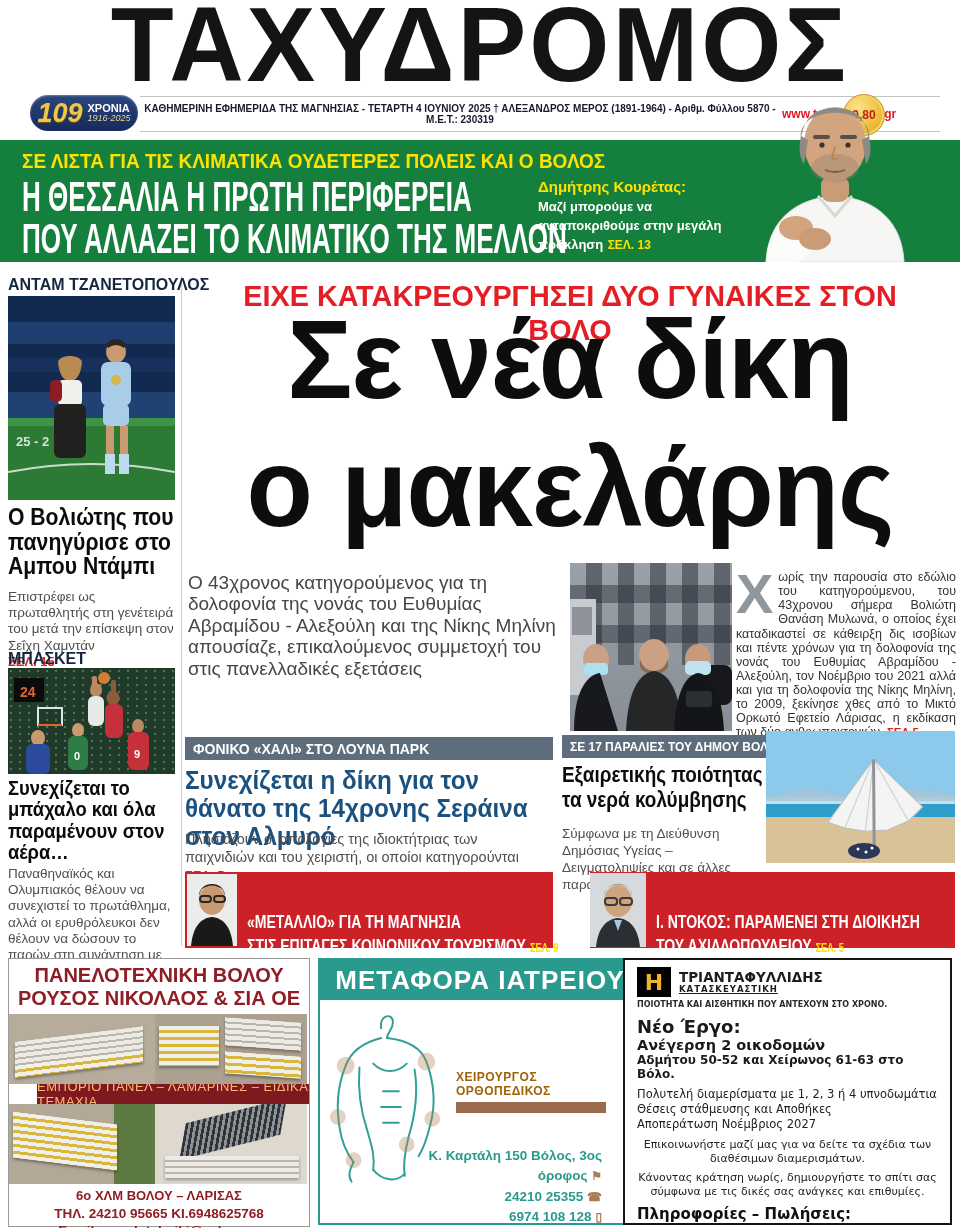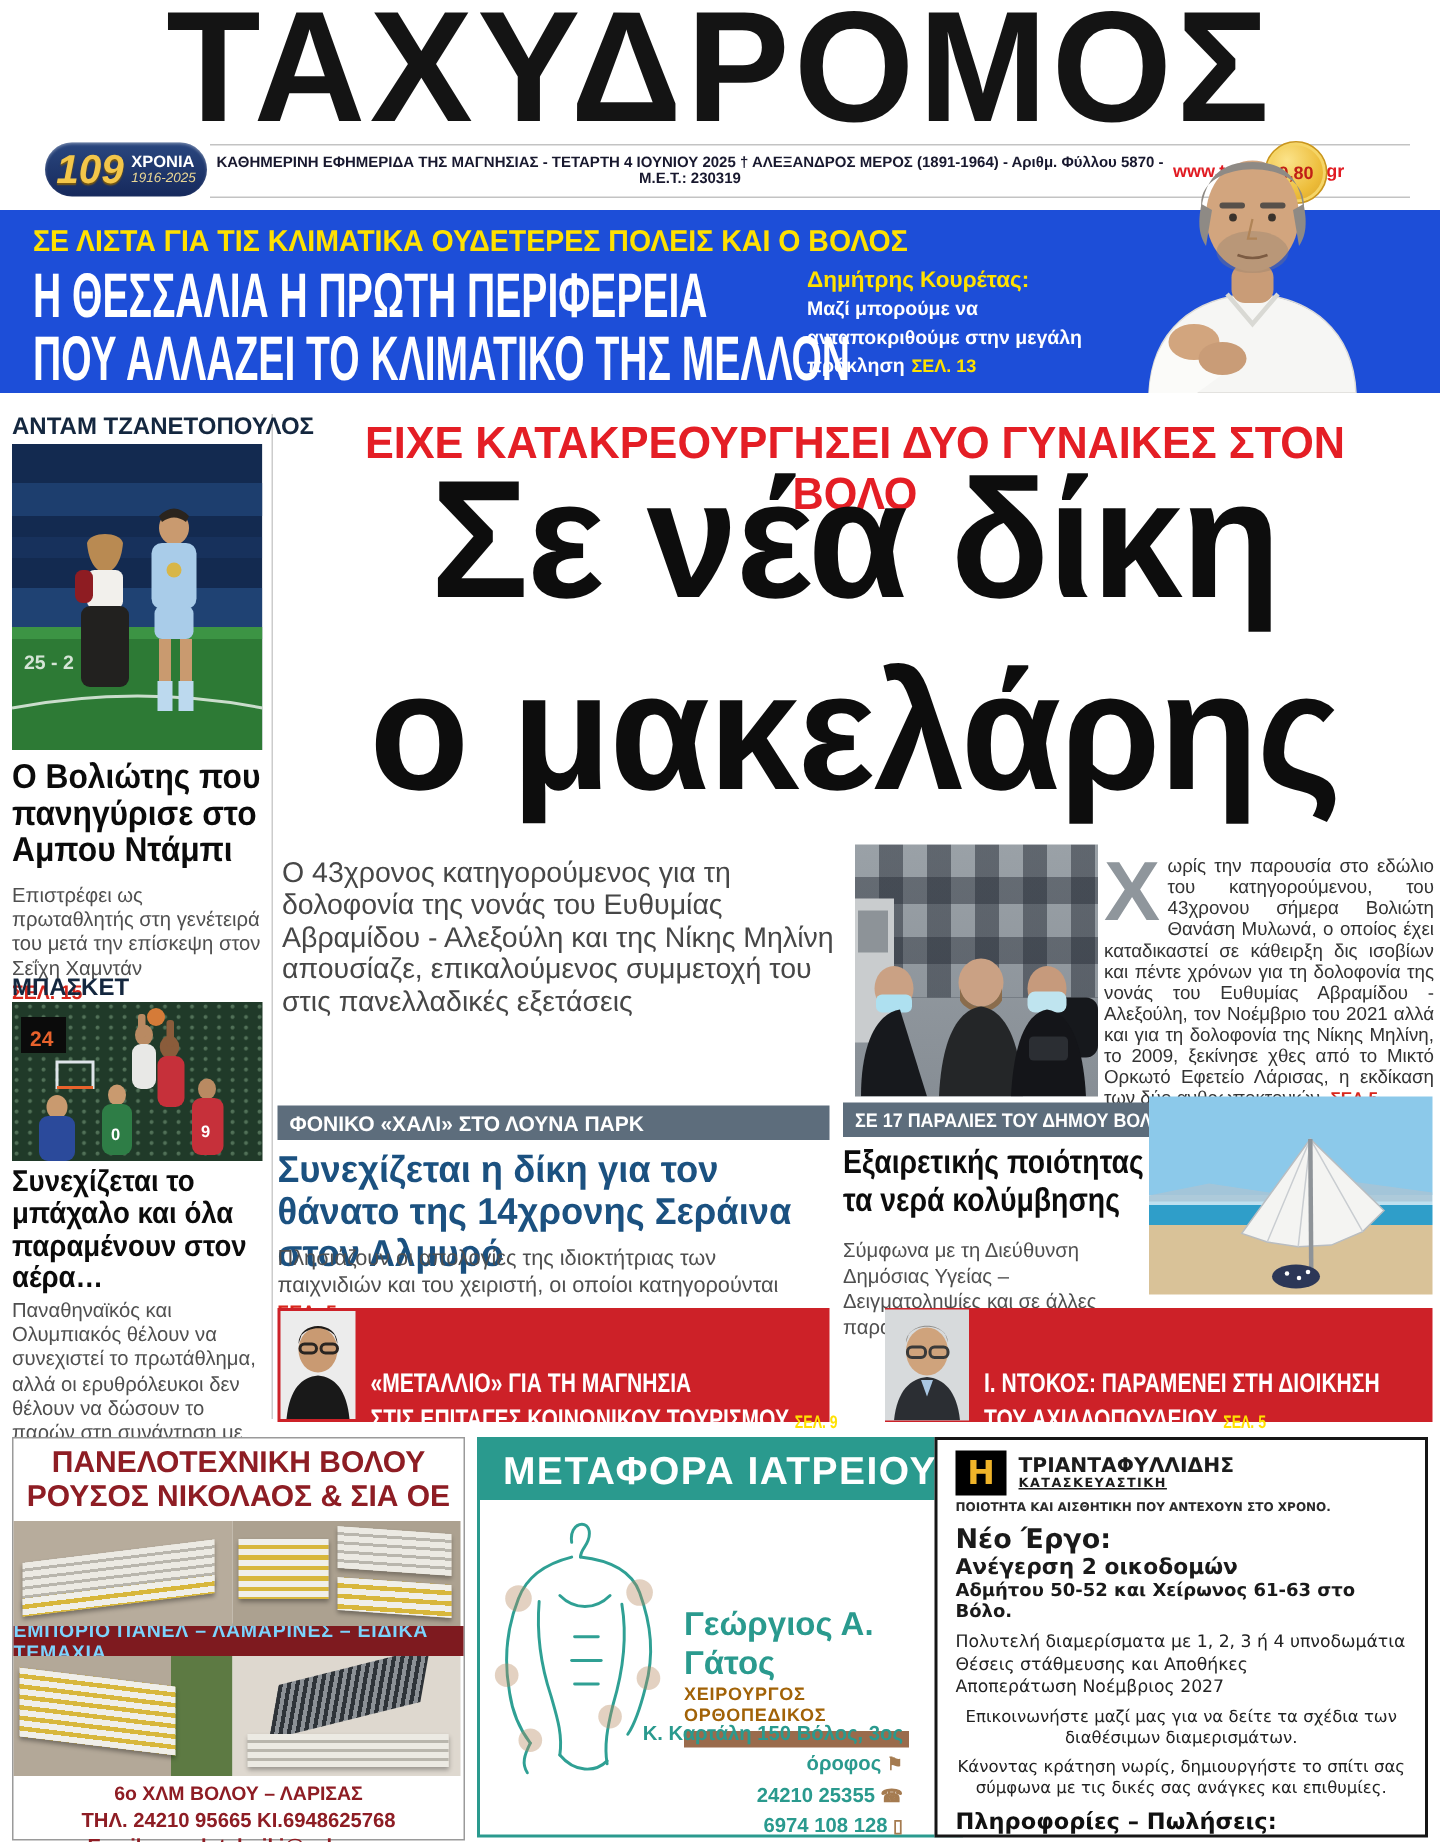--- a/index.html
+++ b/index.html
@@ -22,21 +22,21 @@
                text-shadow:0 1px 1px #7a5a10;}
   .badge109 .col{display:flex;flex-direction:column;line-height:1;}
   .badge109 .l1{font-size:11px;font-weight:900;color:#fff;}
   .badge109 .l2{font-size:9px;font-style:italic;color:#e9d694;}
   .price{top:94px;left:843px;width:40px;height:40px;border-radius:50%;
          background:radial-gradient(circle at 35% 30%,#fbe38a,#edbd3a 60%,#d79e22);
          border:1px solid #c9951d;display:flex;align-items:center;justify-content:center;
          font-size:12px;font-weight:bold;color:#c02016;box-shadow:0 0 0 2px #f5d567 inset;}
 
   
-  .banner{top:140px;left:0;width:960px;height:122px;background:#1d4ed8;}
+  .banner{top:140px;left:0;width:960px;height:122px;background:#15803d;}
   .banner .kick{position:absolute;top:10px;left:22px;font-size:20px;font-weight:900;color:#ffe100;}
   .banner .h1,.banner .h2{position:absolute;left:22px;font-size:42px;font-weight:900;color:#fff;line-height:1;}
   .banner .h1{top:36px;} .banner .h2{top:78px;}
   .banner .quote{position:absolute;top:38px;left:538px;width:196px;line-height:1.2;}
   .banner .qname{font-size:15px;font-weight:900;color:#ffe100;}
   .banner .qtext{font-size:13px;font-weight:bold;color:#fff;}
   .yellowref{color:#ffe100;font-weight:900;font-size:12px;}
 
   
   .kphoto{top:84px;left:738px;width:194px;height:178px;z-index:6;}
@@ -83,22 +83,22 @@
   .escort{top:563px;left:570px;width:162px;height:168px;background:linear-gradient(#9aa1a7,#878e95);}
   .escort .windows{position:absolute;top:0;left:0;width:100%;height:102px;
       background:repeating-linear-gradient(90deg,transparent 0 16px,rgba(38,44,54,.5) 16px 32px),
                  repeating-linear-gradient(180deg,transparent 0 22px,rgba(38,44,54,.45) 22px 40px);}
   .beach{top:731px;left:766px;width:189px;height:132px;
          background:linear-gradient(180deg,#8cc9ea 0 50%,#bfe0ef 50% 55%,#2f9ec9 55% 65%,#d9c298 65% 100%);}
 
   
   .ad1{top:958px;left:8px;width:300px;height:267px;border:1px solid #9a9a9a;background:#fff;}
   .ad1 .ttl{margin-top:5px;text-align:center;font-size:20px;font-weight:900;color:#8e1d24;line-height:1.15;}
-  .ad1 .band{height:20px;background:#7e1a1f;color:#7dd3fc;font-size:13px;font-weight:700;
-             display:flex;align-items:center;justify-content:center;letter-spacing:.5px;}
+  .ad1 .band{height:20px;background:#7e1a1f;color:#fdba74;font-size:13px;font-weight:400;
+             display:flex;align-items:center;justify-content:center;letter-spacing:.5px;margin-left:28px;}
   .ad1 .contact{text-align:center;color:#8e1d24;font-weight:900;line-height:1.3;margin-top:4px;}
   .prow{display:flex;}
   .pimg{position:relative;overflow:hidden;height:100%;}
   .slab{position:absolute;background:repeating-linear-gradient(180deg,#f0efe9 0 4px,#d8b73b 4px 7px);
         box-shadow:0 2px 3px rgba(0,0,0,.35);}
   .slabw{position:absolute;background:repeating-linear-gradient(180deg,#eceae3 0 4px,#b9b6ad 4px 6px);
          box-shadow:0 2px 3px rgba(0,0,0,.3);}
   .ad2{top:958px;left:318px;width:324px;height:267px;border:2px solid #2a9a8e;background:#fff;box-sizing:border-box;}
   .ad2 .hd{height:40px;background:#2a9a8e;color:#fff;font-size:26px;font-weight:900;
            letter-spacing:1px;display:flex;align-items:center;justify-content:center;}
@@ -402,21 +402,20 @@
       <g fill="#b6895f" opacity="0.38">
         <circle cx="22" cy="60" r="9"></circle>
           <circle cx="104" cy="56" r="9"></circle>
         <circle cx="14" cy="112" r="8"></circle>
           <circle cx="110" cy="114" r="8"></circle>
         <circle cx="30" cy="156" r="8"></circle>
           <circle cx="84" cy="140" r="8"></circle>
       </g>
     </svg>
     <div class="abs" style="left:136px;top:110px;width:150px;">
-      <div class="name">Γεώργιος Α. Γάτος</div>
       <div class="spec">ΧΕΙΡΟΥΡΓΟΣ ΟΡΘΟΠΕΔΙΚΟΣ</div>
       <div class="bar"></div>
     </div>
     <div class="abs" style="left:60px;top:186px;width:222px;">
       <div class="cline"><span>Κ. Καρτάλη 150 Βόλος, 3ος όροφος</span> <span class="brown">⚑</span></div>
       <div class="cline"><span>24210 25355</span> <span class="brown">☎</span></div>
       <div class="cline"><span>6974 108 128</span> <span class="brown">▯</span></div>
       <div class="cline"> </div>
     </div>
   </div>

